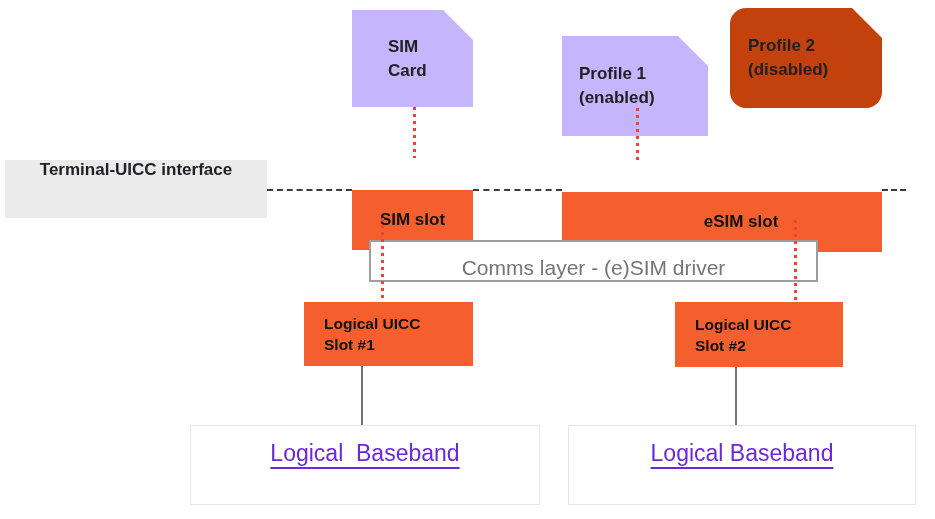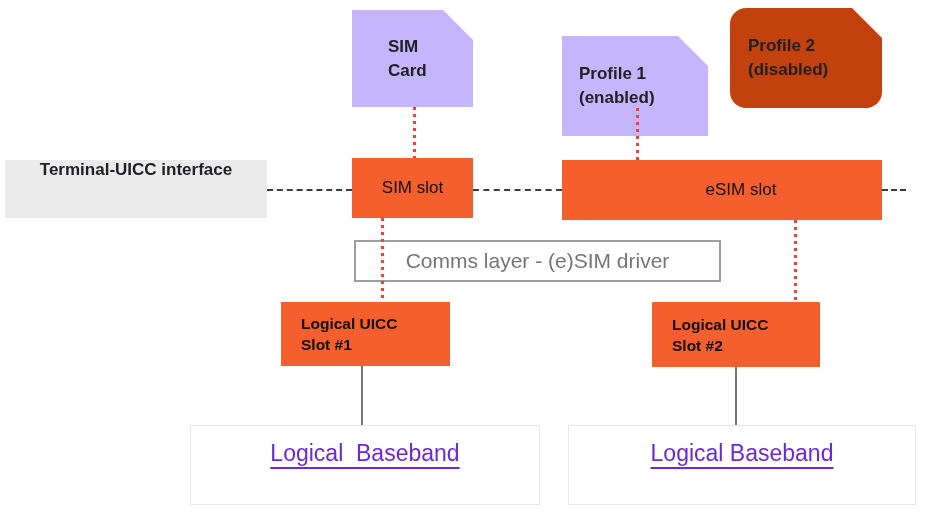--- a/index.html
+++ b/index.html
@@ -38,48 +38,49 @@
     left: 5px; top: 160px; width: 262px; height: 58px;
     background: #ebebeb;
     display: flex; align-items: flex-start; justify-content: center;
     font-weight: bold; font-size: 17px; color: #202124;
   }
 
   
   .slot {
     background: #f55f2d;
     display: flex; align-items: center; justify-content: center;
-    font-weight: normal; font-size: 17px; color: #111111;
+    font-weight: bold; font-size: 17px; color: #111111; margin-top: 32px;
   }
   .sim-slot  { left: 352px; top: 158px; width: 121px; height: 60px; }
   .esim-slot { left: 562px; top: 160px; width: 320px; height: 60px; padding-left: 38px; }
 
   
   .hdash { height: 0; border-top: 2px dashed #3c3c3c; }
   .hdash1 { left: 267px; top: 189px; width: 85px; }
   .hdash2 { left: 473px; top: 189px; width: 89px; }
   .hdash3 { left: 882px; top: 189px; width: 24px; }
 
   
   .comms-box {
-    left: 354px; top: 240px; width: 367px; height: 42px;
+    left: 369px; top: 240px; width: 449px; height: 42px;
     background: #ffffff;
     border: 2px solid #9e9e9e;
-    display: flex; align-items: center; justify-content: center;
+    display: flex; align-items: flex-end; justify-content: center;
     font-size: 21px; color: #757575;
     z-index: 2;
   }
 
   
   .uicc {
     background: #f55f2d;
     display: flex; align-items: center;
     font-weight: bold; font-size: 15.5px; line-height: 21px;
     color: #111111; white-space: pre-wrap;
     z-index: 3;
+    margin-left: 23px;
   }
   .uicc1 { left: 281px; top: 302px; width: 169px; height: 64px; padding-left: 20px; }
   .uicc2 { left: 652px; top: 302px; width: 168px; height: 65px; padding-left: 20px; }
 
   
   .vdot {
     width: 3px;
     background: repeating-linear-gradient(to bottom, #f04137 0px, #f04137 3px, transparent 3px, transparent 7px);
     z-index: 4;
   }

